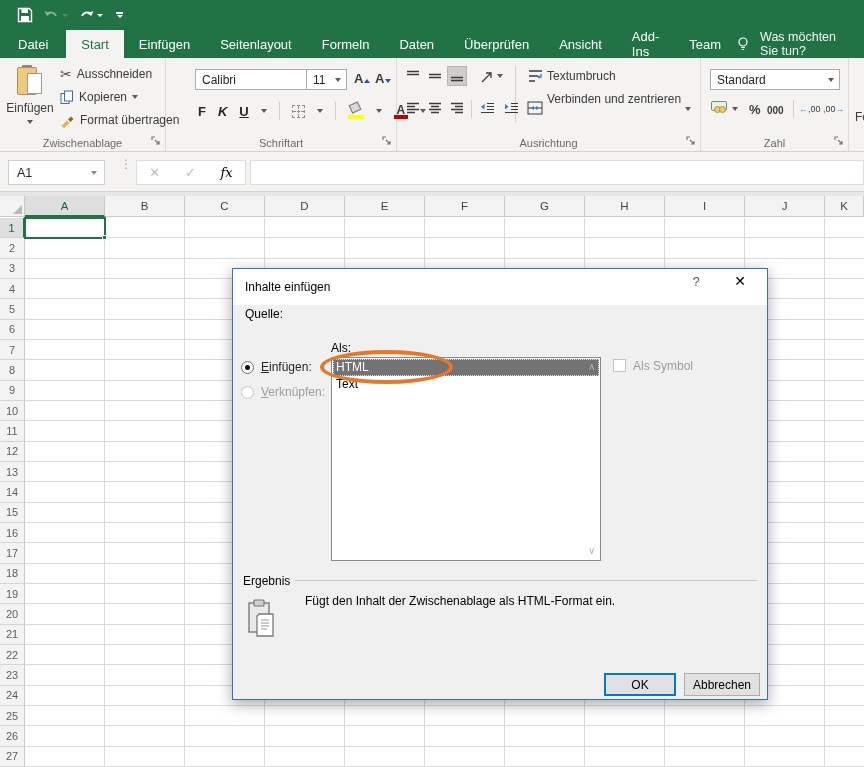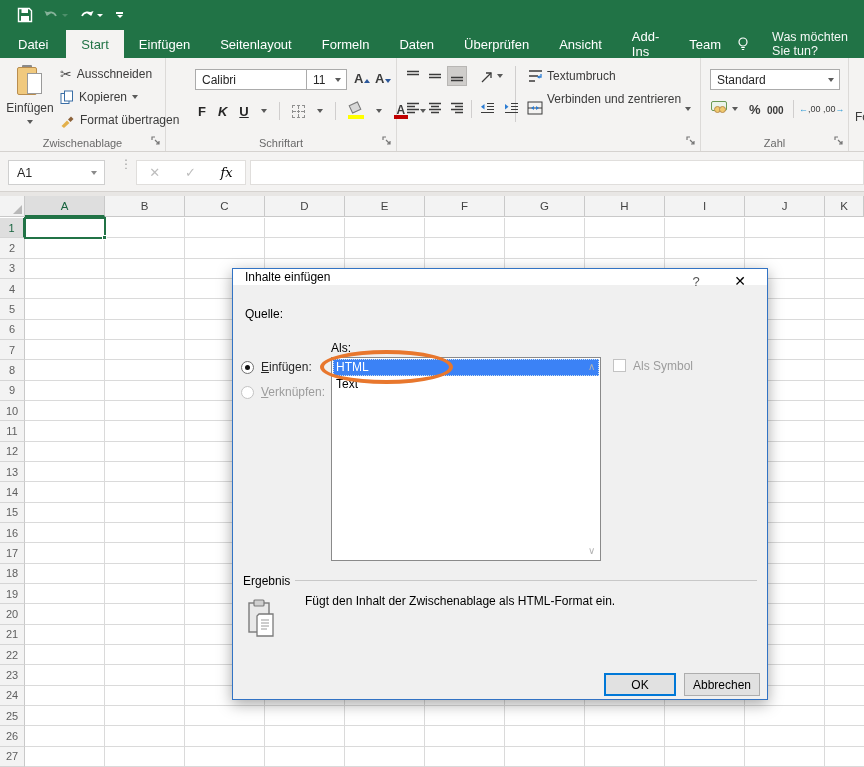--- a/index.html
+++ b/index.html
@@ -16,21 +16,21 @@
   .dim-ico { opacity:.45; }
   .qat-custom { display:flex; flex-direction:column; align-items:center; gap:1px; margin-left:6px; }
   .qat-custom .bar { width:7px; height:1.5px; background:#fff; }
 
   
   .tabrow { position:absolute; left:0; top:30px; width:864px; height:28px; background:#217346; display:flex; align-items:stretch; }
   .tab { display:flex; align-items:center; padding:0 15px; color:#fff; font-size:13px; cursor:default; }
   .tab.file { padding:0 18px; }
   #tabs-container { display:flex; }
   .tab.active { background:#f4f3f2; color:#217346; }
-  .tellme { margin-left:auto; display:flex; align-items:center; gap:22px; color:rgba(255,255,255,.95); font-size:12.5px; padding-right:14px; }
+  .tellme { margin-left:auto; display:flex; align-items:center; gap:10px; color:rgba(255,255,255,.95); font-size:12.5px; padding-right:14px; }
 
   
   .ribbon { position:absolute; left:0; top:58px; width:864px; height:94px; background:#f4f3f2; border-bottom:1px solid #d5d2cf; display:flex; }
   .grp { position:relative; height:100%; border-right:1px solid #dcdad8; flex:none; }
   .grp-label { position:absolute; bottom:2px; left:0; right:0; text-align:center; font-size:11px; color:#696969; }
   .launcher { position:absolute; right:3px; bottom:4px; width:11px; height:11px; }
   .rbtxt { font-size:12px; color:#3b3b3b; white-space:nowrap; }
   .caret { width:0; height:0; border-left:3px solid transparent; border-right:3px solid transparent; border-top:4px solid #5a5a5a; display:inline-block; }
   .combo { position:absolute; background:#fff; border:1px solid #ababab; display:flex; align-items:center; font-size:12px; color:#262626; padding-left:6px; }
   .combo .caret { position:absolute; right:5px; }
@@ -107,35 +107,35 @@
   .row-h.sel { background:#dedede; color:#17643e; border-right:2px solid #217346; }
   .cells { position:absolute; left:25px; top:26px; width:839px; height:549px; background:#fff;
     background-image:
       repeating-linear-gradient(to right, transparent 0, transparent 79px, #dadada 79px, #dadada 80px),
       repeating-linear-gradient(to bottom, transparent 0, transparent 19.33px, #dadada 19.33px, #dadada 20.33px); }
   .sel-cell { position:absolute; left:24px; top:25px; width:82px; height:22px; border:2px solid #217346; background:#fff; }
   .sel-cell .handle { position:absolute; right:-3px; bottom:-3px; width:5px; height:5px; background:#217346; border:1px solid #fff; }
 
   
   .dialog { position:absolute; left:232px; top:268px; width:536px; height:432px; background:#f0f0f0; border:1px solid #3273c4; box-shadow:0 4px 14px rgba(0,0,0,.35); z-index:10; }
-  .dlg-title { position:absolute; left:0; top:0; right:0; height:16px; background:#fff; display:flex; align-items:center; }
+  .dlg-title { position:absolute; left:0; top:0; right:0; height:36px; background:#fff; display:flex; align-items:center; }
   .dlg-title .txt { padding-left:12px; font-size:12px; color:#000; }
   .dlg-help { position:absolute; right:58px; top:5px; width:26px; height:18px; text-align:center; font-size:13px; color:#555; }
   .dlg-close { position:absolute; right:14px; top:4px; width:26px; height:20px; text-align:center; font-size:14px; color:#000; }
   .dlg-lbl { position:absolute; font-size:12px; color:#000; }
   .radio-row { position:absolute; display:flex; align-items:center; gap:7px; }
   .radio { width:13px; height:13px; border-radius:50%; border:1px solid #707070; background:#fff; position:relative; flex:none; }
   .radio.checked:after { content:""; position:absolute; left:3px; top:3px; width:5px; height:5px; border-radius:50%; background:#111; }
   .radio.disabled { border-color:#c3c3c3; }
   .accel { display:inline-block; }
   .accel::first-letter { text-decoration:underline; }
   .dis-txt { color:#9c9c9c; }
   .listbox { position:absolute; left:98px; top:88px; width:270px; height:204px; background:#fff; border:1px solid #8a8a8a; padding-top:1px; }
   .list-item { height:16.5px; line-height:16.5px; padding-left:3px; font-size:12px; color:#000; margin:0 1px; }
-  .list-item.sel { background:#3b82f6; color:#fff; outline:1px dotted #c9def0; outline-offset:-1px; }
+  .list-item.sel { background:#737373; color:#fff; outline:1px dotted #c9def0; outline-offset:-1px; }
   .scroll-arrow { position:absolute; right:2px; font-size:10px; color:#b4b4b4; }
   .checkbox-row { position:absolute; display:flex; gap:7px; }
   .checkbox { width:13px; height:13px; background:#fff; border:1px solid #c3c3c3; flex:none; }
   .grpbox-line { position:absolute; height:1px; background:#c8c8c8; }
   .result-text { position:absolute; font-size:12px; color:#000; }
   .dlg-btn { position:absolute; height:23px; background:#e1e1e1; font-size:12px; color:#000; display:flex; align-items:center; justify-content:center; font-family:"Liberation Sans",sans-serif; }
   .btn-ok { left:371px; top:404px; width:72px; border:2px solid #0078d7; }
   .btn-cancel { left:451px; top:404px; width:76px; border:1px solid #adadad; }
 
   
@@ -343,20 +343,21 @@
       </span>
       <span class="al-ico" style="left:128px; top:40px;">
         <svg width="16" height="14" viewBox="0 0 16 14">
             <rect x="1" y="1" width="14" height="12" fill="none" stroke="#3b3b3b"></rect>
             <path d="M1 7h14" stroke="#3b3b3b"></path>
             <path d="M4 7 L7 5v4zM12 7 L9 5v4z" fill="#2b7cd3"></path>
           </svg>
       </span>
       <span class="rbtxt" style="position:absolute; left:150px; top:34px;">Verbinden und zentrieren</span>
       <span class="caret merge-caret" style="left:288px; top:49px;"></span>
+      <div class="grp-label">Ausrichtung</div>
       <span class="launcher">
         <svg width="11" height="11" viewBox="0 0 11 11">
             <path d="M1 4V1h3M4 4l4 4M8 5v3H5" fill="none" stroke="#777" stroke-width="1.2"></path>
           </svg>
       </span>
     </div>
 
     <div class="grp g-num">
       <div class="combo" style="left:9px; top:11px; width:130px; height:21px;">
         <span>Standard</span>

